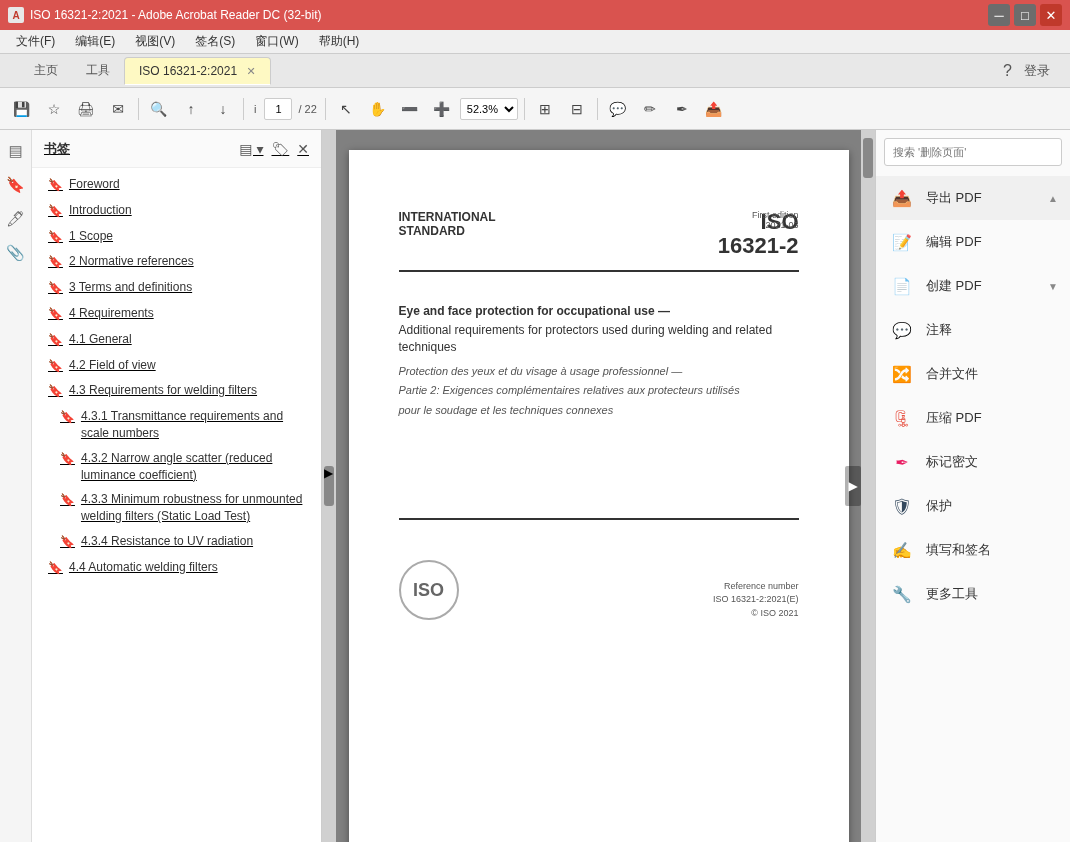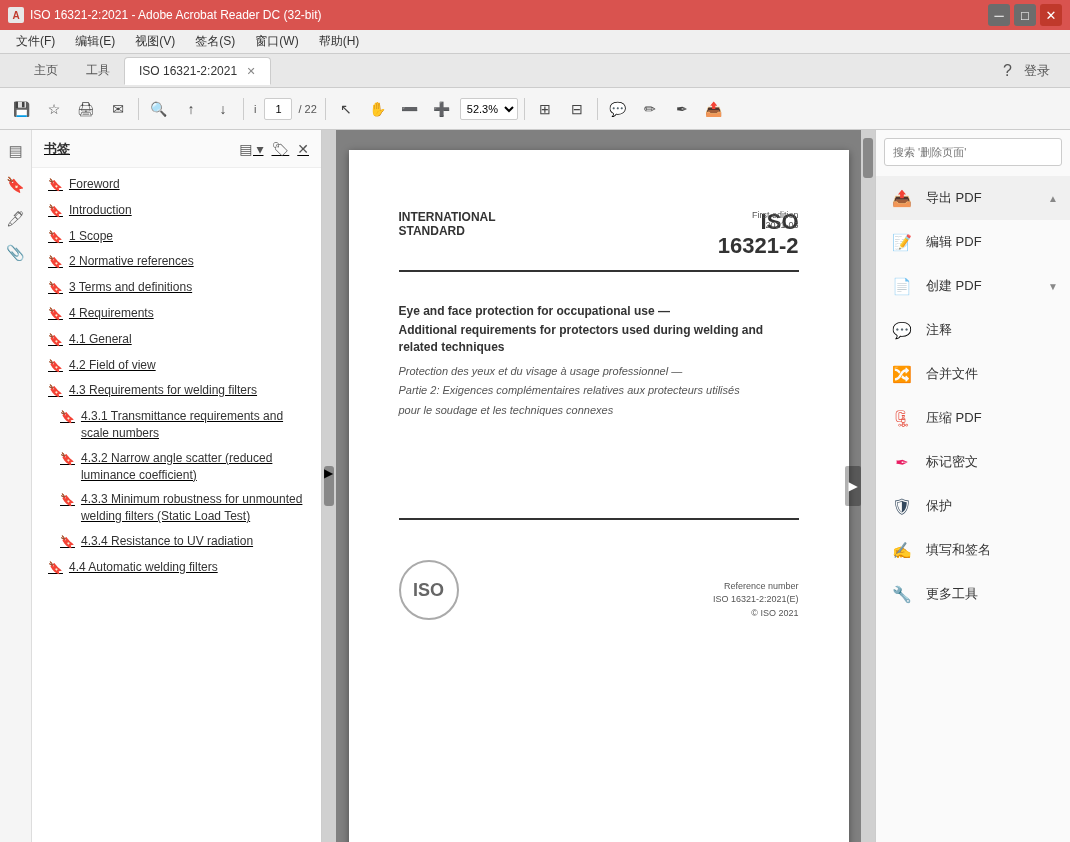--- a/index.html
+++ b/index.html
@@ -46,21 +46,21 @@
       background: #e8e8e8;
       height: 34px;
       display: flex;
       align-items: center;
       border-bottom: 1px solid #ccc;
       padding: 0 20px;
       justify-content: space-between;
     }
     .tab-bar-left { display: flex; align-items: center; gap: 0; }
     .tab { padding: 6px 14px; font-size: 12px; cursor: pointer; border-radius: 4px 4px 0 0; color: #555; }
-    .tab.active { background: #ffffff; color: #333; border: 1px solid #ccc; border-bottom: 1px solid white; }
+    .tab.active { background: #fef9c3; color: #333; border: 1px solid #ccc; border-bottom: 1px solid white; }
     .tab-close { margin-left: 6px; color: #888; font-size: 11px; cursor: pointer; }
     .tab-bar-right { display: flex; align-items: center; gap: 12px; }
     .tab-bar-right span { font-size: 13px; cursor: pointer; color: #555; }
 
     
     .toolbar {
       background: #f5f5f5;
       height: 42px;
       display: flex;
       align-items: center;
@@ -193,21 +193,21 @@
       color: #333;
       margin-bottom: 4px;
     }
     .pdf-title-part {
       font-size: 12px;
       color: #333;
       margin-bottom: 4px;
     }
     .pdf-title-sub {
       font-size: 12px;
-      font-weight: bold;
+      font-weight: normal;
       color: #333;
       margin-bottom: 8px;
       line-height: 1.4;
     }
     .pdf-title-fr {
       font-size: 11px;
       font-style: italic;
       color: #555;
       line-height: 1.4;
       margin-bottom: 4px;

